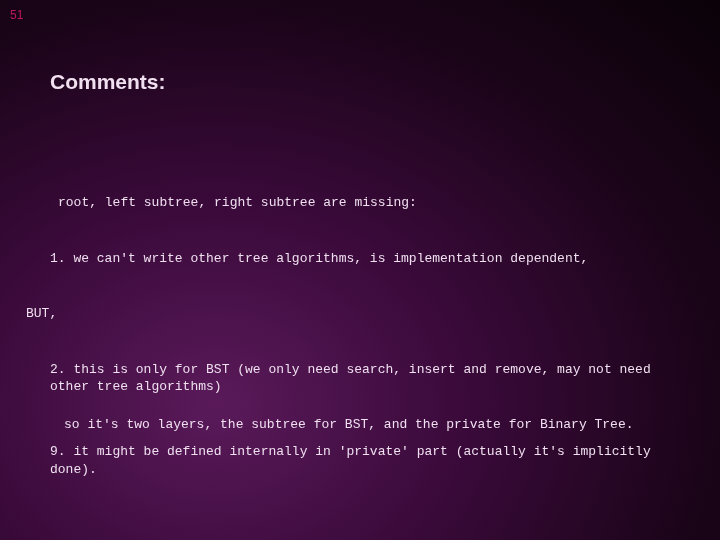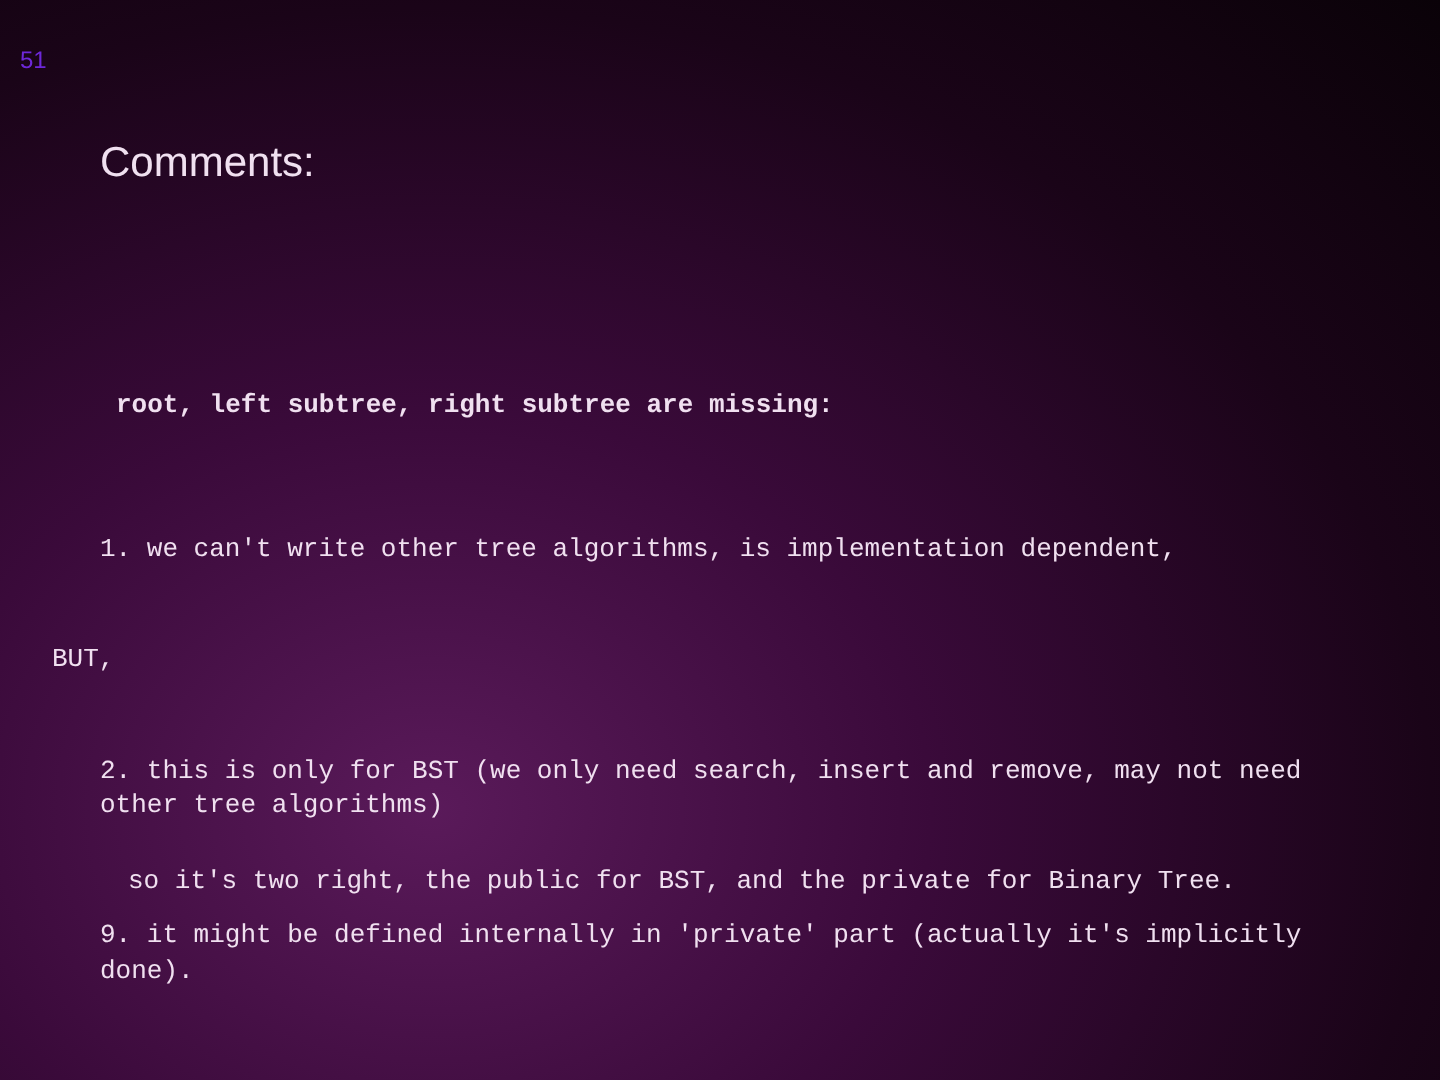--- a/index.html
+++ b/index.html
@@ -6,41 +6,41 @@
   html, body { width: 720px; height: 540px; }
   body {
     background: radial-gradient(ellipse at 30% 75%, #5a1a5a 0%, #3a0a3a 35%, #1a0418 70%, #0a0208 100%);
     font-family: Arial, Helvetica, sans-serif;
     color: #e8d8e8;
     position: relative;
     overflow: hidden;
   }
   .slide-number {
     position: absolute;
-    top: 23px;
+    top: 8px;
     left: 10px;
     font-size: 12px;
-    color: #6d28d9;
+    color: #be185d;
   }
   .content {
     padding: 70px 50px 20px 50px;
   }
   .heading {
     font-size: 21px;
-    font-weight: normal;
+    font-weight: bold;
     color: #f0e0f0;
     margin-bottom: 100px;
   }
   .mono {
     font-family: "Courier New", Courier, monospace;
     font-size: 13px;
     line-height: 1.35;
     color: #f0e0f0;
   }
-  .line-missing { margin-bottom: 54px; margin-left: 8px; font-weight: bold; }
+  .line-missing { margin-bottom: 38px; margin-left: 8px; }
   .line-1 { margin-bottom: 38px; }
   .line-but { margin-left: -24px; margin-bottom: 38px; }
   .line-2 { margin-bottom: 20px; }
   .line-so { margin-left: 14px; margin-bottom: 10px; }
   .line-3 { }
 </style>
 </head>
 <body>
 
 <div class="slide-number">51</div>
@@ -49,16 +49,16 @@
   <div class="heading">Comments:</div>
 
   <div class="mono line-missing">root, left subtree, right subtree are missing:</div>
 
   <div class="mono line-1">1. we can't write other tree algorithms, is implementation dependent,</div>
 
   <div class="mono line-but">BUT,</div>
 
   <div class="mono line-2">2. this is only for BST (we only need search, insert and remove, may not need other tree algorithms)</div>
 
-  <div class="mono line-so">so it's two right, the public for BST, and the private for Binary Tree.</div>
+  <div class="mono line-so">so it's two layers, the subtree for BST, and the private for Binary Tree.</div>
 
   <div class="mono line-3">9. it might be defined internally in 'private' part (actually it's implicitly done).</div>
 </div>
 
 </body></html>

